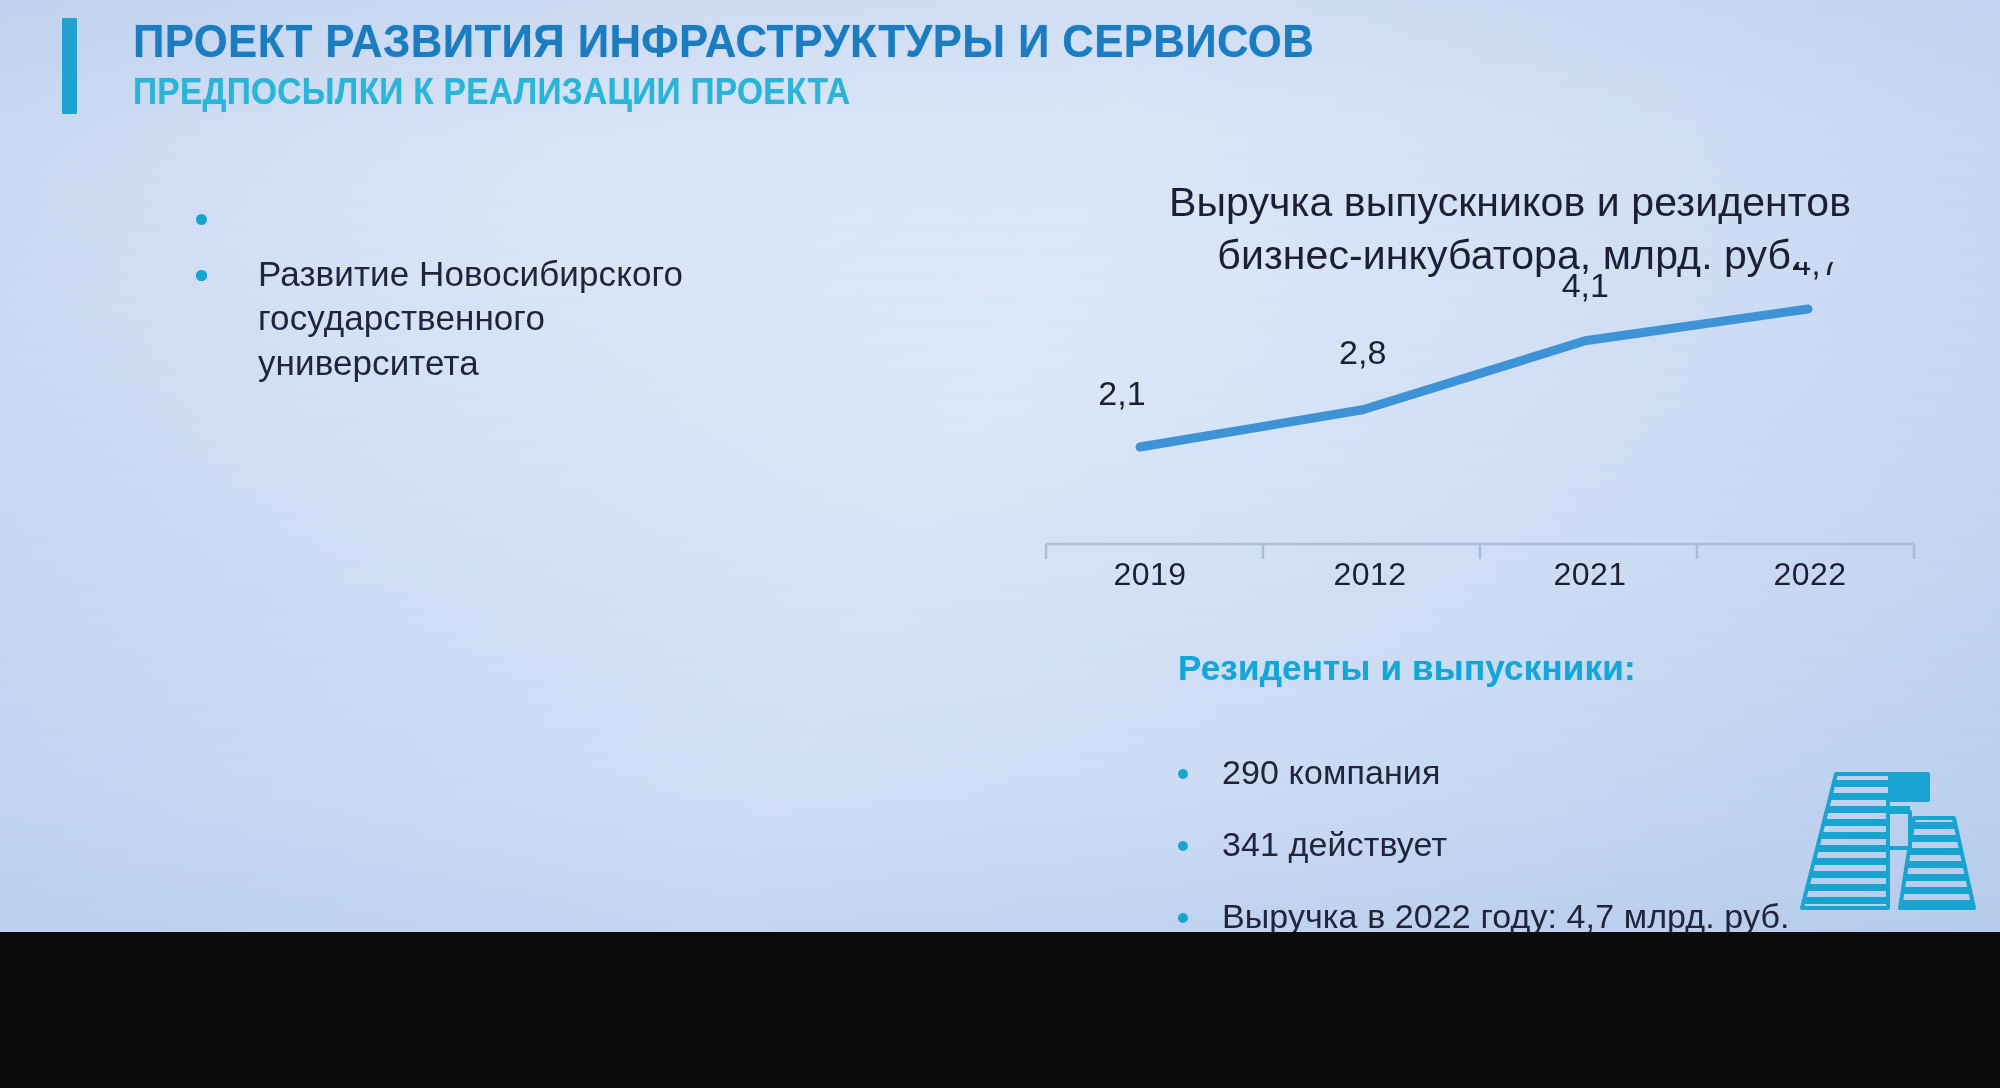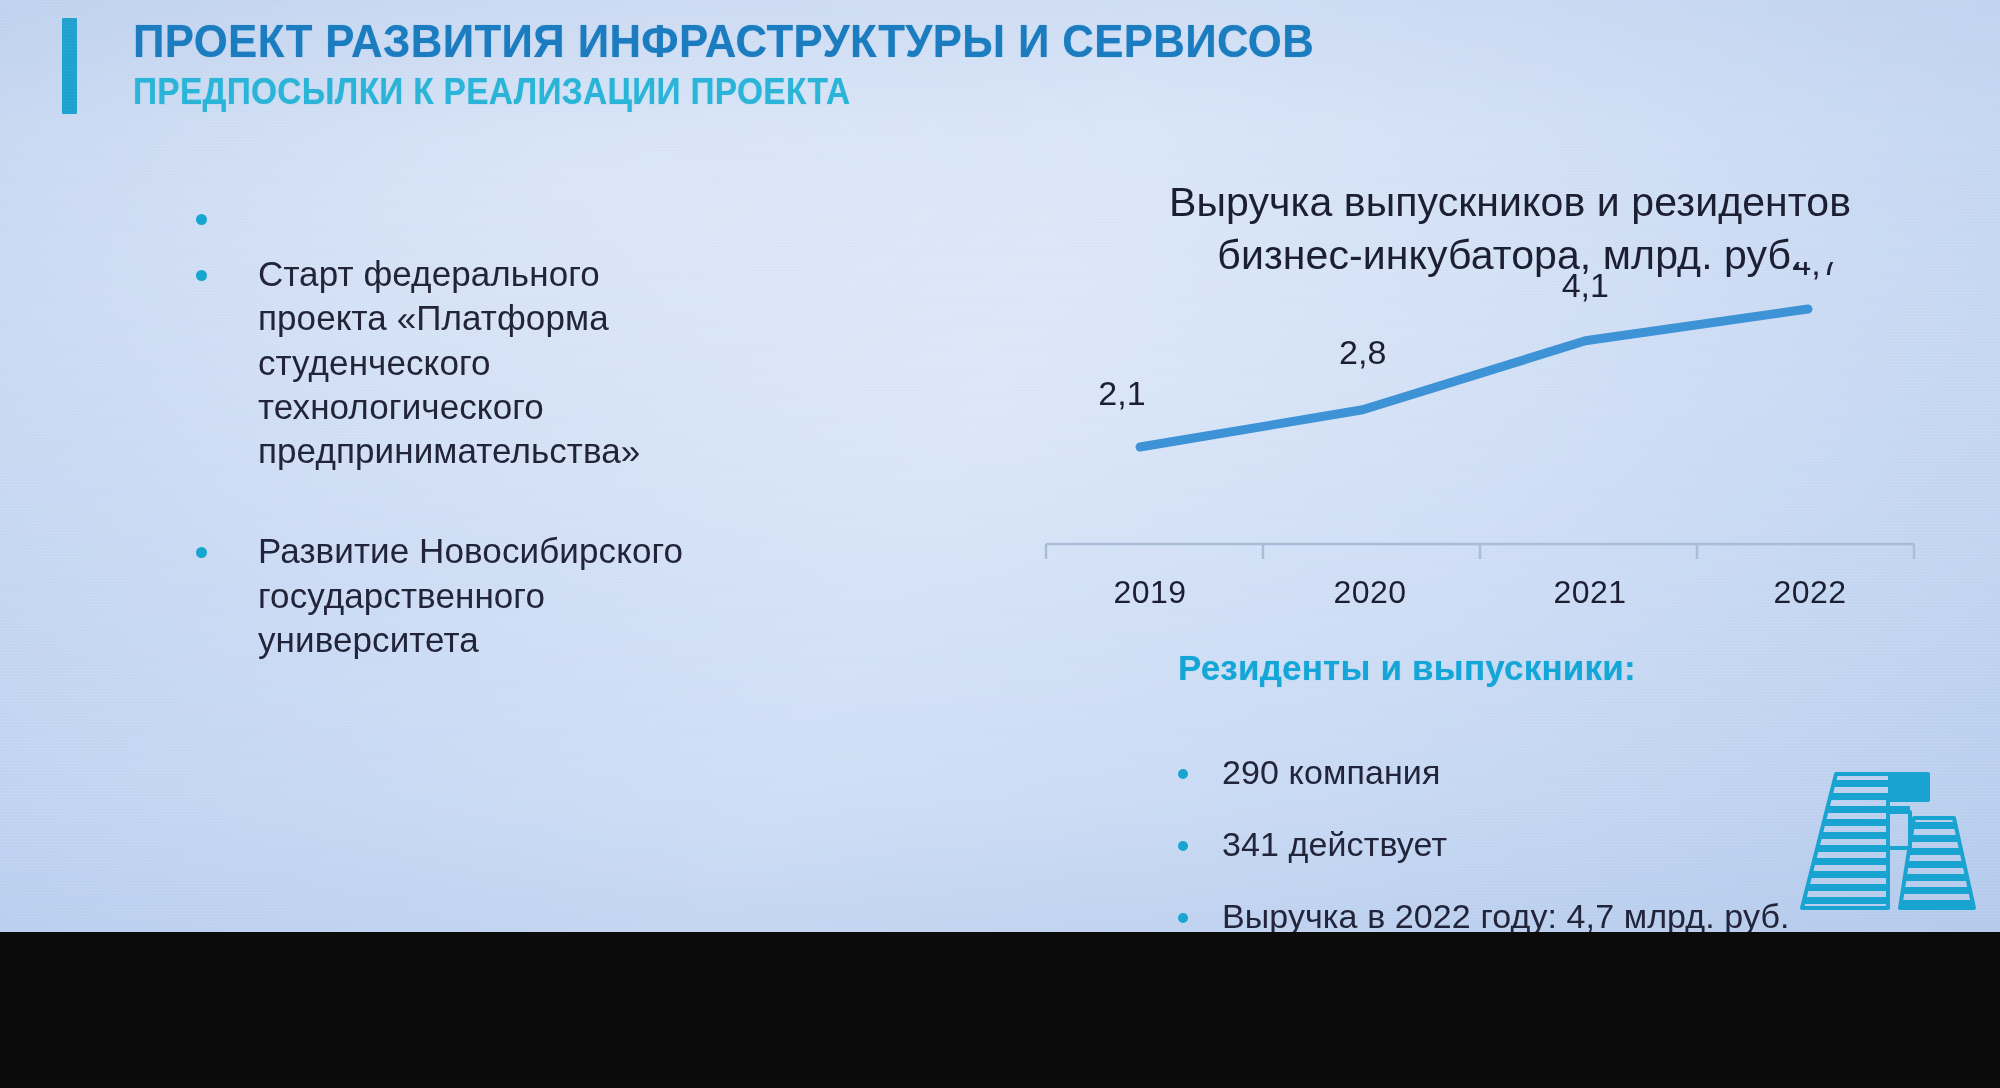--- a/index.html
+++ b/index.html
@@ -136,21 +136,21 @@
   .chart-svg {
     position: absolute;
     left: 0;
     top: 86px;
     width: 880px;
     height: 330px;
   }
   .axis-labels {
     position: absolute;
     left: 0;
-    top: 398px;
+    top: 380px;
     width: 880px;
     display: flex;
     z-index: 4;
   }
   .axis-labels span {
     flex: 1;
     text-align: center;
     font-size: 32px;
     color: #1c1e32;
     letter-spacing: 0.4px;
@@ -236,21 +236,20 @@
     <div class="title-line1">ПРОЕКТ РАЗВИТИЯ ИНФРАСТРУКТУРЫ И СЕРВИСОВ</div>
     <div class="title-line2">ПРЕДПОСЫЛКИ К РЕАЛИЗАЦИИ ПРОЕКТА</div>
   </div>
 
   <div class="left-col">
     <div class="lb">
       <span class="dot"></span>
     </div>
     <div class="lb">
       <span class="dot"></span>
-      <span>Старт федерального проекта «Платформа студенческого технологического предпринимательства»</span>
     </div>
     <div class="lb">
       <span class="dot"></span>
       <span>Развитие Новосибирского государственного университета</span>
     </div>
   </div>
 
   <div class="chart-wrap">
     <div class="chart-title">Выручка выпускников и резидентов бизнес-инкубатора, млрд. руб.</div>
 
@@ -268,21 +267,21 @@
         <line x1="6" y1="282" x2="6" y2="297" stroke="#a9bcd8" stroke-width="2.5"></line>
         <line x1="223" y1="282" x2="223" y2="297" stroke="#a9bcd8" stroke-width="2.5"></line>
         <line x1="440" y1="282" x2="440" y2="297" stroke="#a9bcd8" stroke-width="2.5"></line>
         <line x1="657" y1="282" x2="657" y2="297" stroke="#a9bcd8" stroke-width="2.5"></line>
         <line x1="874" y1="282" x2="874" y2="297" stroke="#a9bcd8" stroke-width="2.5"></line>
       </g>
     </svg>
 
     <div class="axis-labels">
       <span>2019</span>
-      <span>2020</span>
+      <span>2012</span>
       <span>2021</span>
       <span>2022</span>
     </div>
   </div>
 
   <div class="res-head">Резиденты и выпускники:</div>
 
   <div class="right-col">
     <div class="rb">
       <span class="dot"></span>

